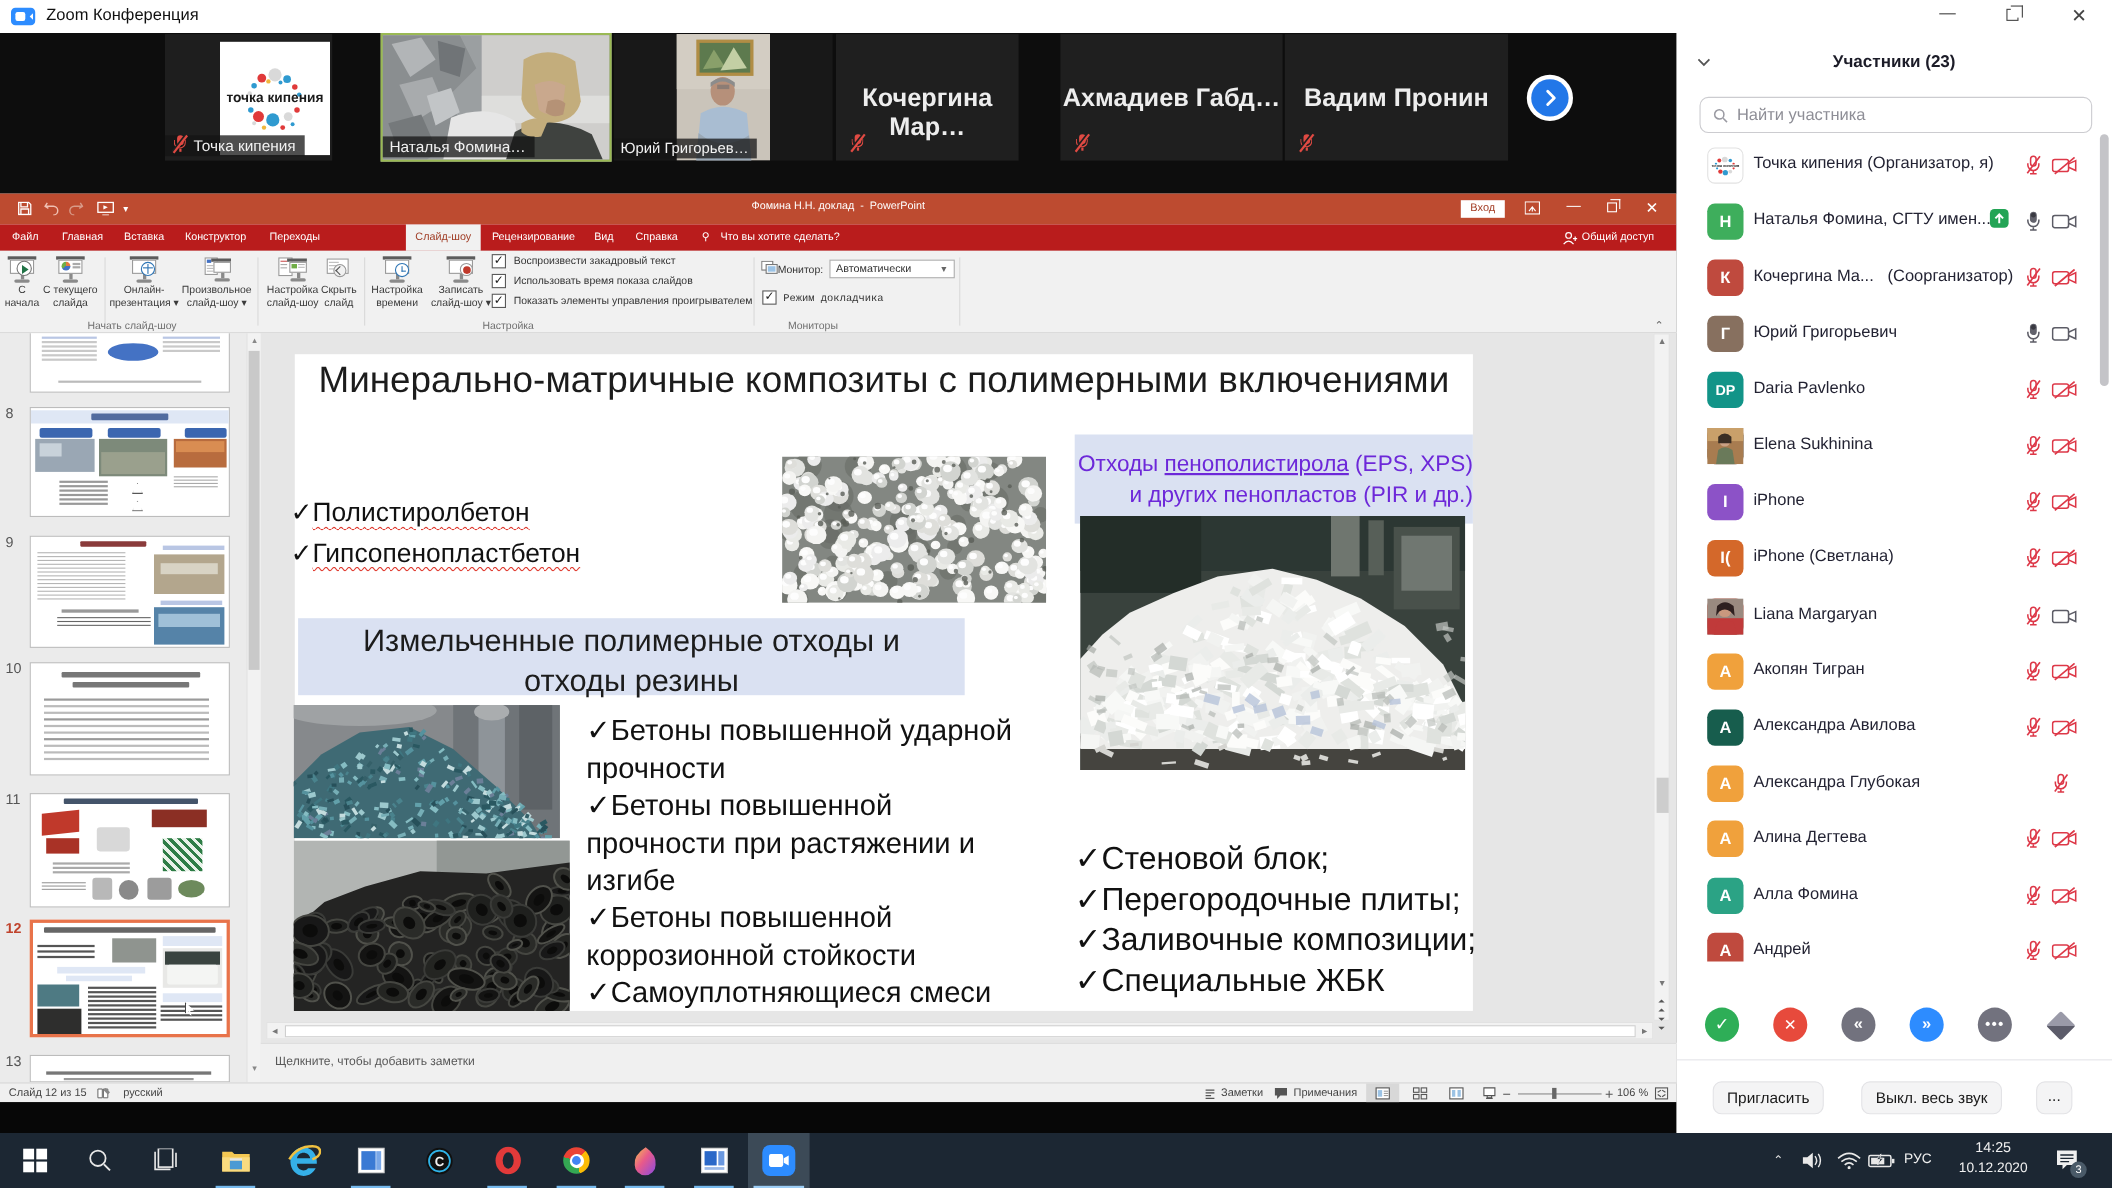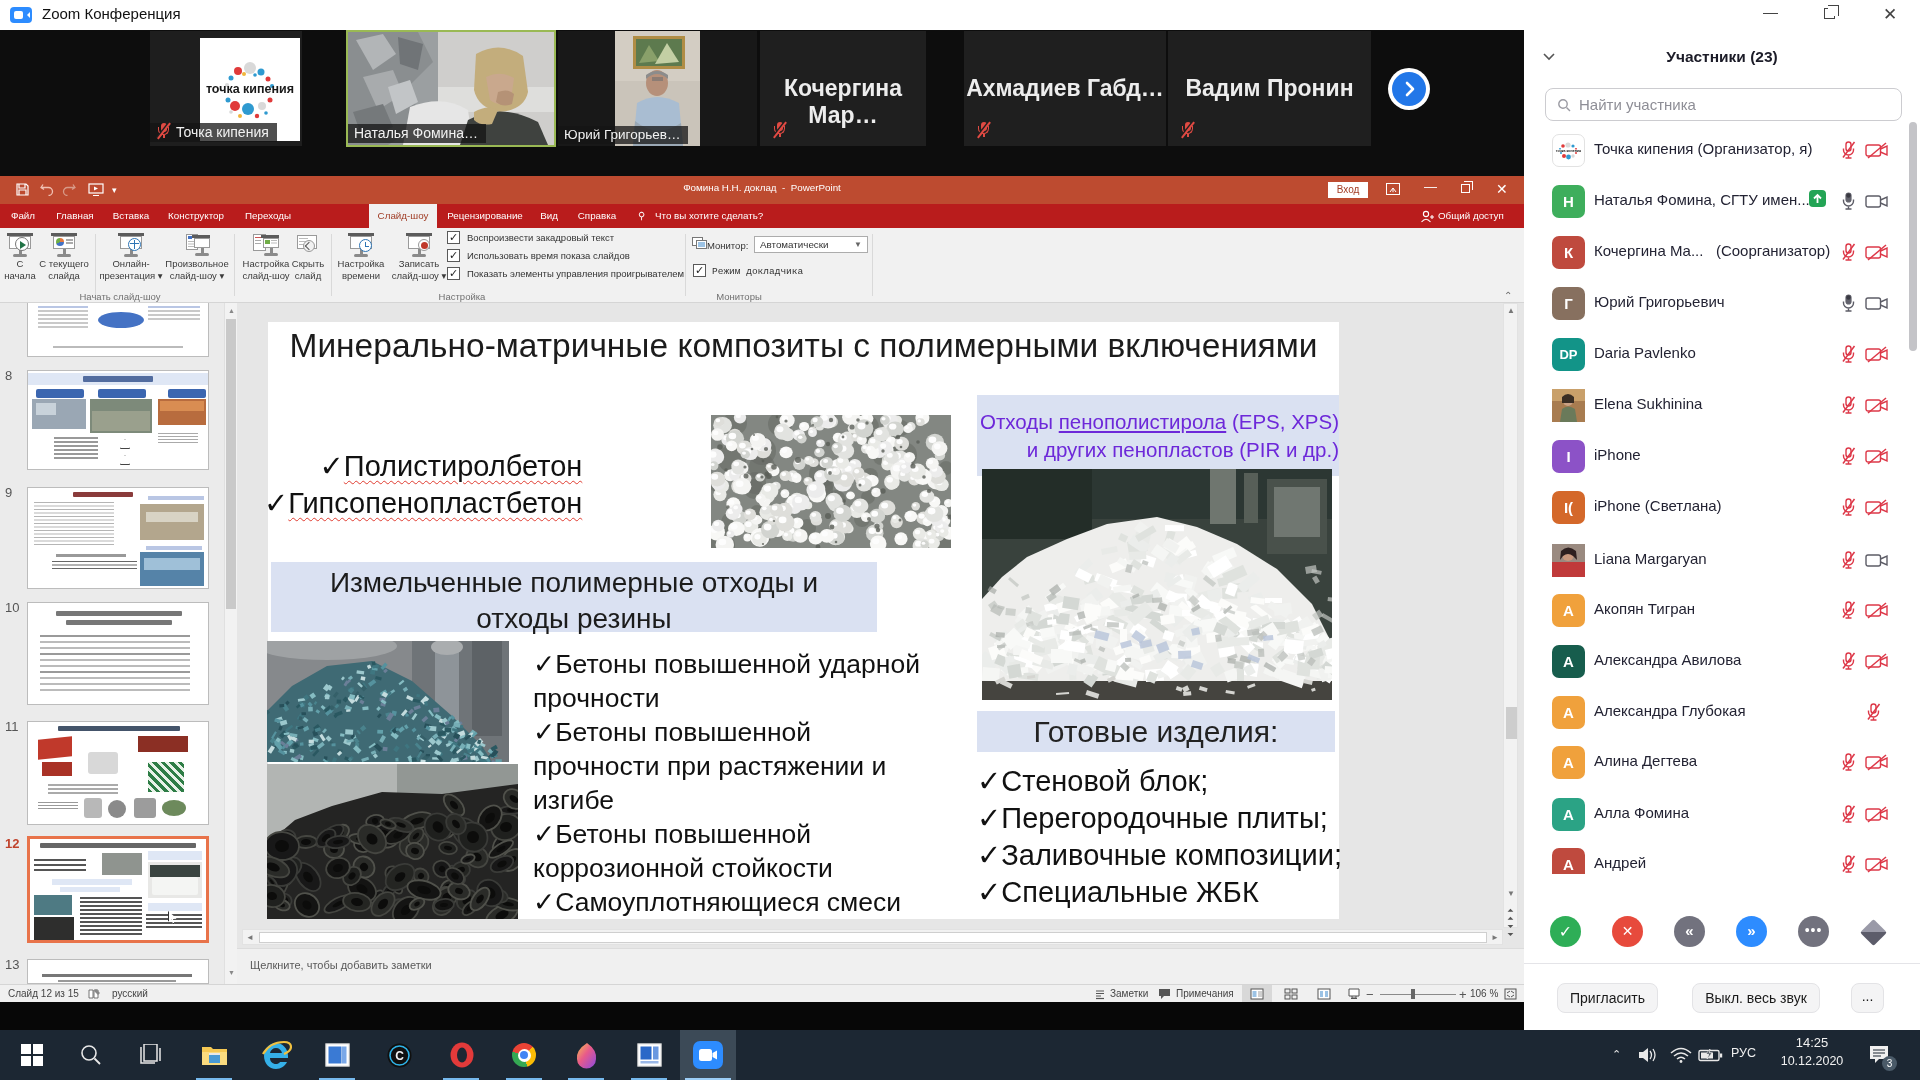--- a/index.html
+++ b/index.html
@@ -421,21 +421,21 @@
 </div>
 <div class="abs tscroll">
   <div class="abs" style="left:3px;top:4px;color:#888;font-size:7px;">▲</div>
   <div class="abs" style="left:1px;top:16px;width:10px;height:290px;background:#c9c9c9;"></div>
   <div class="abs" style="left:3px;top:666px;color:#888;font-size:7px;">▼</div>
 </div>
 
 <div class="abs" id="sarea">
   <div class="abs" id="slide">
     <div class="abs" style="left:0;top:5px;width:1071px;text-align:center;font-size:33.5px;color:#1c1c1c;">Минерально-матричные композиты с полимерными включениями</div>
-<div class="abs" style="left:-4px;top:126px;font-size:29px;color:#111;line-height:37px;text-align:right;">
+<div class="abs" style="left:-4px;top:126px;font-size:24px;color:#111;line-height:37px;">
   <div>✓<span class="sqr">Полистиролбетон</span></div>
   <div>✓<span class="sqr">Гипсопенопластбетон</span></div>
 </div>
 <div class="abs" style="left:443px;top:93px;width:240px;height:133px;"><svg width="240" height="133" viewBox="0 0 240 133">
               <rect width="240" height="133" fill="#838782"></rect>
               <circle cx="109" cy="74" r="13" fill="#666a64" opacity="0.55"></circle>
               <circle cx="112" cy="68" r="11" fill="#666a64" opacity="0.55"></circle>
               <circle cx="44" cy="68" r="11" fill="#666a64" opacity="0.55"></circle>
               <circle cx="190" cy="13" r="8" fill="#666a64" opacity="0.55"></circle>
               <circle cx="22" cy="108" r="12" fill="#666a64" opacity="0.55"></circle>
@@ -2034,21 +2034,20 @@
               <g transform="rotate(-54 213 135)">
                 <ellipse cx="213" cy="135" rx="13" ry="7" fill="#2a2b28" stroke="#50514b" stroke-width="1.8"></ellipse>
                 <ellipse cx="213" cy="135" rx="5" ry="3" fill="#0c0c0b"></ellipse>
               </g>
               <g transform="rotate(21 6 103)">
                 <ellipse cx="6" cy="103" rx="17" ry="9" fill="#2a2b28" stroke="#454641" stroke-width="1.8"></ellipse>
                 <ellipse cx="6" cy="103" rx="7" ry="4" fill="#0c0c0b"></ellipse>
               </g>
             </svg></div>
 <div class="abs" style="left:265px;top:325px;font-size:26.5px;color:#111;line-height:34px;white-space:nowrap;">✓Бетоны повышенной ударной<br>прочности<br>✓Бетоны повышенной<br>прочности при растяжении и<br>изгибе<br>✓Бетоны повышенной<br>коррозионной стойкости<br>✓Самоуплотняющиеся смеси</div>
-<div class="abs bluebox" style="left:709px;top:389px;width:358px;height:41px;font-size:30px;color:#222;text-align:center;line-height:41px;">Готовые изделия:</div>
 <div class="abs" style="left:709px;top:441px;font-size:29px;color:#111;line-height:37px;white-space:nowrap;">✓Стеновой блок;<br>✓Перегородочные плиты;<br>✓Заливочные композиции;<br>✓Специальные ЖБК</div>
 
   </div>
 
   <div class="abs vsb" style="left:1266px;top:0px;width:15px;height:625px;border:1px solid #e2e2e2;">
     <div class="abs" style="left:3px;top:2px;color:#777;font-size:8px;">▲</div>
     <div class="abs" style="left:1.5px;top:403px;width:11px;height:32px;background:#cdcdcd;"></div>
     <div class="abs" style="left:3px;top:585px;color:#777;font-size:8px;">▼</div>
   </div>
   <div class="abs" style="left:1266px;top:604px;width:15px;color:#555;font-size:8px;text-align:center;line-height:8px;">⏶<br>⏶<br>⏷<br>⏷</div>

